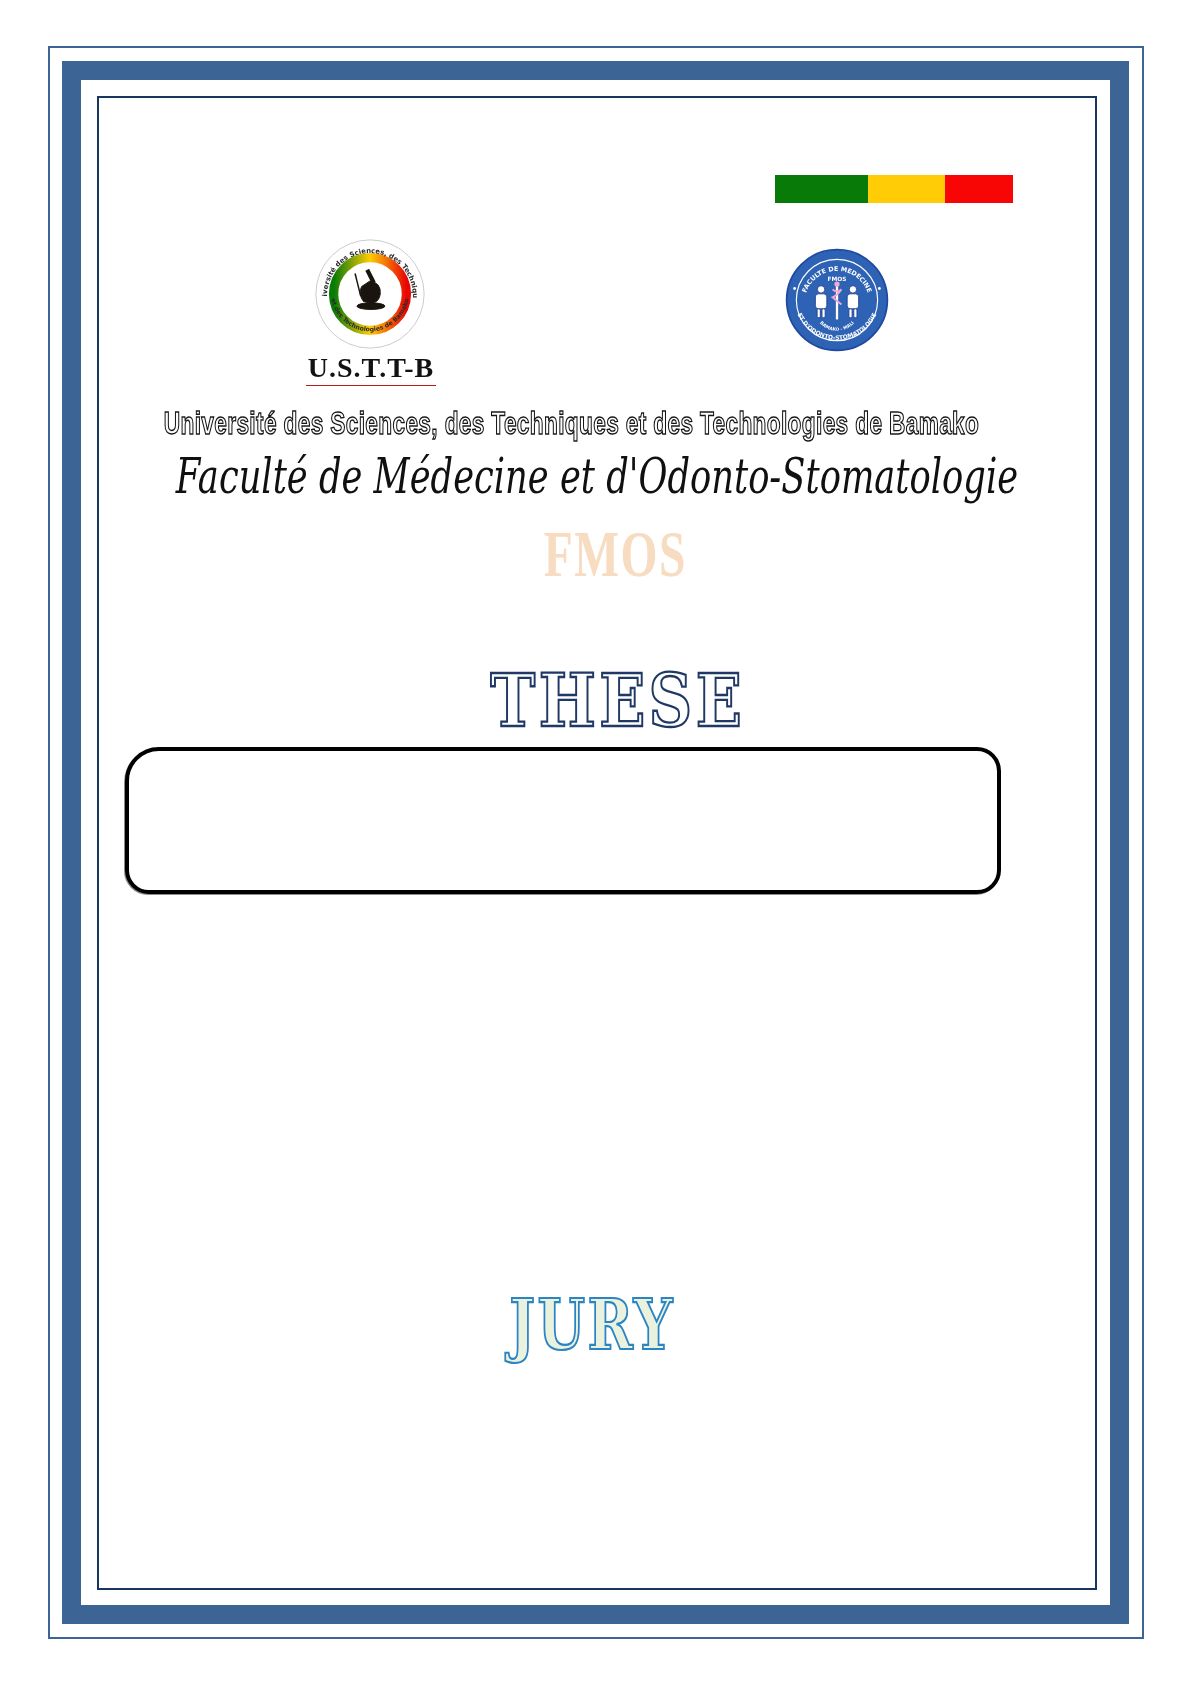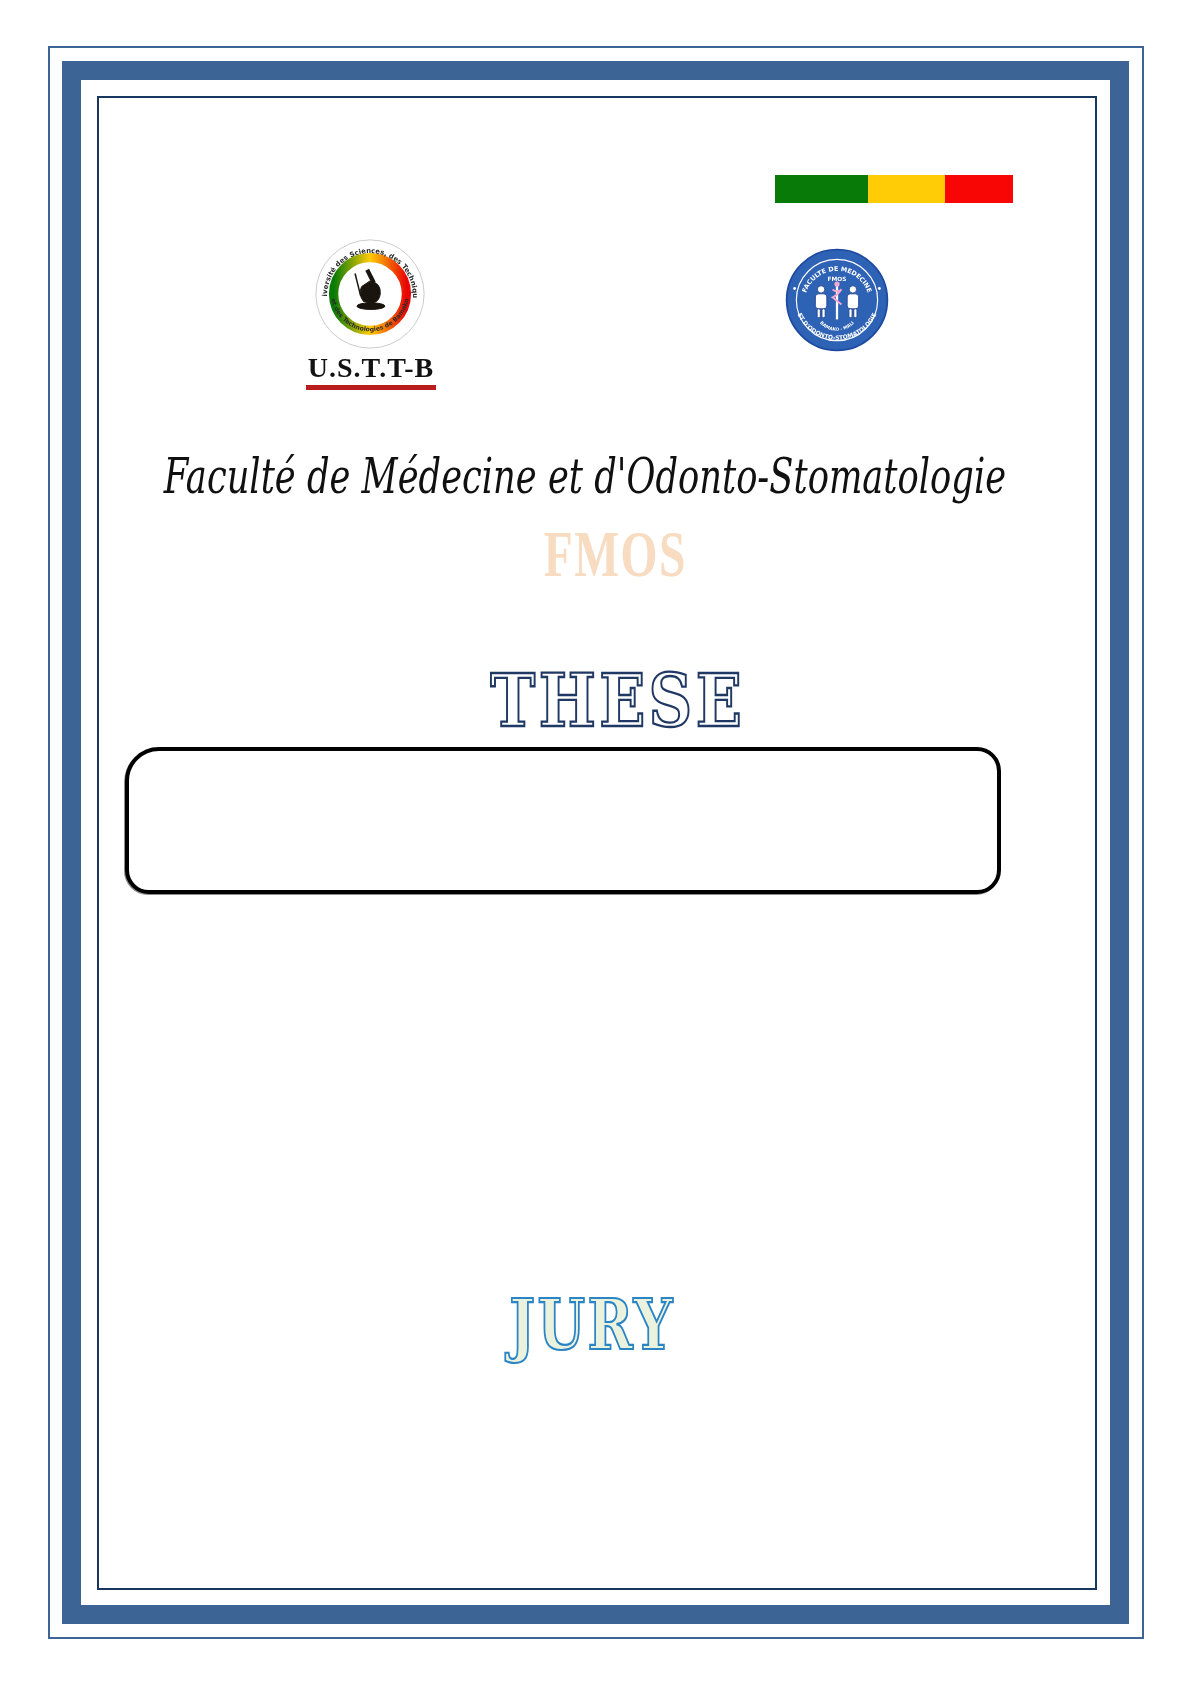--- a/index.html
+++ b/index.html
@@ -20,36 +20,36 @@
   .flag .seg-green  { width:93px; background:#077A07; }
   .flag .seg-yellow { width:77px; background:#FFCC05; }
   .flag .seg-red    { width:68px; background:#F80505; }
 
   
   .usttb-logo { position:absolute; left:314px; top:238px; width:112px; height:112px; }
   .fmos-logo  { position:absolute; left:784px; top:247px; width:106px; height:106px; }
   .usttb-caption { position:absolute; left:271px; top:352px; width:200px; text-align:center; }
   .usttb-caption span {
     display:inline-block; font-family:"Liberation Serif", serif; font-weight:bold;
-    font-size:28px; color:#121212; border-bottom:5px solid #b91c1c; padding:0 2px 1px 2px;
+    font-size:28px; color:#121212; border-bottom:1px solid #b91c1c; padding:0 2px 1px 2px;
     letter-spacing:1px;
   }
 
   
   .abs-line { position:absolute; text-align:center; white-space:nowrap; }
   .cond { display:inline-block; white-space:nowrap; transform-origin:50% 50%; }
 
   .line-university { top:406px; left:0; right:47px; }
   .line-university .cond {
     font-family:"Liberation Sans", sans-serif; font-weight:bold; font-size:31px;
     color:#fdfdfd; -webkit-text-stroke:1.4px #151515; transform:scaleX(0.73);
     letter-spacing:0.5px;
   }
 
-  .line-faculty { top:448px; left:0; right:61px; }
+  .line-faculty { top:448px; left:12px; right:61px; }
   .line-faculty .cond {
     font-family:"DejaVu Serif", serif; font-style:italic; font-size:49px;
     color:#101010; transform:scaleX(0.72);
   }
 
   .line-fmos-watermark { top:516px; left:39px; right:0; }
   .line-fmos-watermark .cond {
     font-family:"Liberation Serif", serif; font-weight:bold; font-size:66px;
     color:#F8DCC2; letter-spacing:2px; transform:scaleX(0.72);
   }
@@ -164,20 +164,23 @@
         <textPath href="#fmos-arc-city" startOffset="50%" text-anchor="middle">BAMAKO - MALI</textPath>
       </text>
       <text font-size="6.6" font-weight="bold" fill="#ffffff">
         <textPath href="#fmos-arc-outer-bot" startOffset="50%" text-anchor="middle">ET D'ODONTO-STOMATOLOGIE</textPath>
       </text>
       <circle cx="12" cy="47" r="1.6" fill="#ffffff"></circle>
       <circle cx="108" cy="47" r="1.6" fill="#ffffff"></circle>
     </svg>
   </div>
 
+  <div class="abs-line line-university">
+    <span class="cond">Université des Sciences, des Techniques et des Technologies de Bamako</span>
+  </div>
 
   <div class="abs-line line-faculty">
     <span class="cond">Faculté de Médecine et d'Odonto-Stomatologie</span>
   </div>
 
   <div class="abs-line line-fmos-watermark">
     <span class="cond">FMOS</span>
   </div>
 
   <div class="abs-line line-these">

